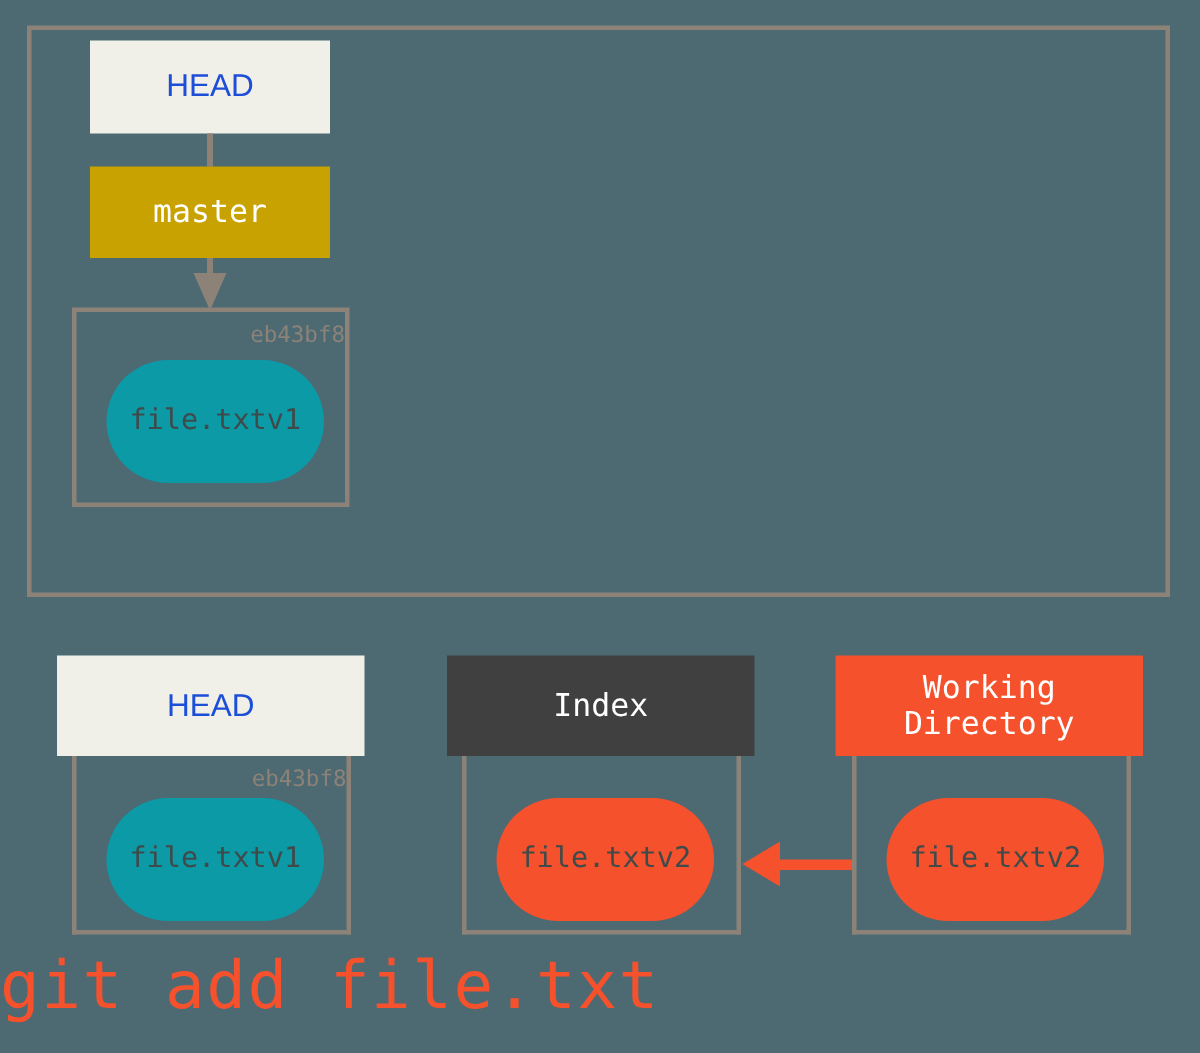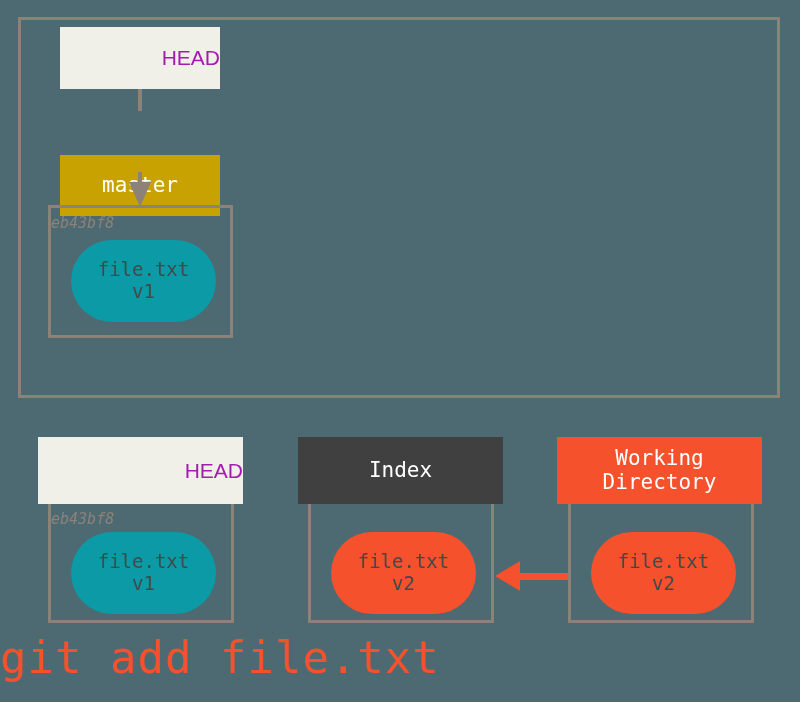--- a/index.html
+++ b/index.html
@@ -45,24 +45,23 @@
     position: absolute;
     box-sizing: border-box;
     display: flex;
     align-items: center;
     justify-content: center;
     text-align: center;
     line-height: 1.12;
   }
   .head-box {
     background: #f0efe8;
-    color: #a21caf;
+    color: #1d4ed8;
     font-family: "Liberation Sans", sans-serif;
     font-size: 21px;
-    justify-content: flex-end;
   }
   .master-box {
     background: #c8a200;
     color: #ffffff;
     font-family: "DejaVu Sans Mono", monospace;
     font-size: 21px;
   }
   .index-box {
     background: #404040;
     color: #ffffff;
@@ -84,32 +83,31 @@
     border: 3px solid #8c8278;
   }
   .commit-box.no-top {
     border-top: none;
   }
   .sha {
     position: absolute;
     left: 0;
     right: 0;
     top: 6px;
-    text-align: left;
+    text-align: right;
     font-family: "DejaVu Sans Mono", monospace;
     font-size: 15px;
     color: #8c8278;
-    font-style: italic;
   }
   .blob {
     position: absolute;
     box-sizing: border-box;
     border-radius: 50px;
     display: flex;
-    flex-direction: column;
+    flex-direction: row;
     align-items: center;
     justify-content: center;
     font-family: "DejaVu Sans Mono", monospace;
     font-size: 19px;
     line-height: 1.15;
     color: #3f4a4a;
   }
   .blob.teal { background: #0c9aa6; }
   .blob.red  { background: #f4512c; }
 
@@ -169,21 +167,21 @@
 <div id="stage">
 
   <div class="repo-frame"></div>
 
   <div class="box head-box" style="left:60px; top:27px; width:160px; height:62px;">
     <span>HEAD</span>
   </div>
 
   <div class="connector" style="left:138px; top:89px; width:4px; height:22px;"></div>
 
-  <div class="box master-box" style="left:60px; top:111px; width:160px; height:61px;margin-top:44px;">
+  <div class="box master-box" style="left:60px; top:111px; width:160px; height:61px;">
     <span>master</span>
   </div>
 
   <div class="arrow-down-shaft" style="left:138px; top:172px; height:12px;"></div>
   <div class="arrow-down-head" style="left:129px; top:182px;"></div>
 
   <div class="commit-box" style="left:48px; top:205px; width:185px; height:133px;">
     <div class="sha">eb43bf8</div>
     <div class="blob teal" style="left:20px; top:32px; width:145px; height:82px;">
       <span>file.txt</span>

